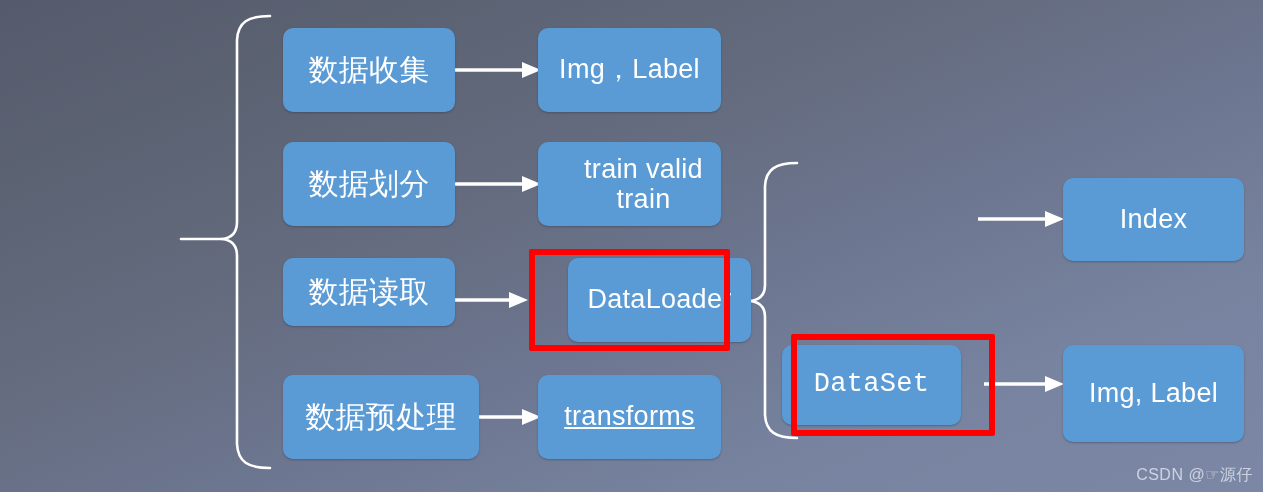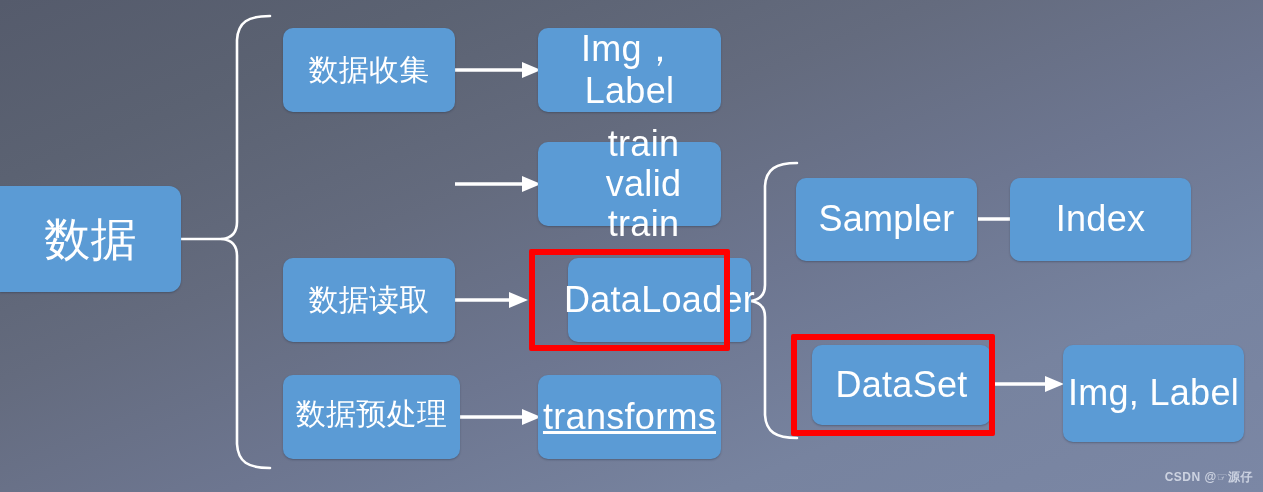--- a/index.html
+++ b/index.html
@@ -32,21 +32,21 @@
     display: flex;
     align-items: center;
     justify-content: center;
     text-align: center;
     line-height: 1.18;
     letter-spacing: 0.3px;
     box-shadow: 0 1px 2px rgba(30,40,60,0.35);
     user-select: none;
   }
   .node.cjk { font-size: 30px; }
-  .node.lat { font-size: 36px; }
+  .node.lat { font-size: 27px; }
   .node.root {
     font-size: 46px;
     border-radius: 12px;
   }
   .node.two-line { line-height: 1.12; }
 
   
   .redframe {
     position: absolute;
     box-sizing: border-box;
@@ -77,26 +77,25 @@
     stroke-width: 3.4;
     stroke-linecap: butt;
   }
   .arrowhead { fill: #ffffff; }
 
   
   #watermark {
     position: absolute;
     right: 10px;
     bottom: 6px;
-    font-size: 12px;
+    font-size: 16px;
     color: rgba(236,240,248,0.72);
     letter-spacing: 0.5px;
     user-select: none;
     white-space: nowrap;
-    font-weight: bold;
   }
 </style>
 </head>
 <body>
 
 <div id="canvas">
 
   <svg id="overlay" viewBox="0 0 1263 492">
 
     <g>
@@ -145,47 +144,46 @@
       <path class="arrowline" d="M 978 219 L 1045 219"></path>
       <polygon class="arrowhead" points="1045,211 1064,219 1045,227"></polygon>
     </g>
 
     <g>
       <path class="arrowline" d="M 984 384 L 1045 384"></path>
       <polygon class="arrowhead" points="1045,376 1064,384 1045,392"></polygon>
     </g>
   </svg>
 
-  <div class="node root" style="left:0px; top:186px; width:181px; height:106px; border-radius:0 12px 12px 0;">数据</div>
 
   <div class="node cjk" style="left:283px; top:28px; width:172px; height:84px;">数据收集</div>
 
   <div class="node lat" style="left:538px; top:28px; width:183px; height:84px;">Img，Label</div>
 
+  <div class="node cjk" style="left:283px; top:142px; width:172px; height:84px;">数据划分</div>
 
   <div class="node lat two-line" style="left:538px; top:142px; width:183px; height:84px; flex-direction:column;padding-left:28px;">
     <span>train valid</span>
     <span>train</span>
   </div>
 
-  <div class="node cjk" style="left:283px; top:258px; width:172px; height:84px;">数据读取</div>
+  <div class="node cjk" style="left:283px; top:258px; width:172px; height:68px;">数据读取</div>
 
   <div class="node lat" style="left:568px; top:258px; width:183px; height:84px;">DataLoader</div>
 
   <div class="redframe" style="left:529px; top:249px; width:201px; height:102px;"></div>
 
-  <div class="node cjk" style="left:283px; top:375px; width:177px; height:84px;font-family:Liberation Mono, monospace;">数据预处理</div>
+  <div class="node cjk" style="left:283px; top:375px; width:196px; height:84px;">数据预处理</div>
 
   <div class="node lat" style="left:538px; top:375px; width:183px; height:84px;text-decoration:underline;">transforms</div>
 
-  <div class="node lat" style="left:796px; top:178px; width:181px; height:83px;">Sampler</div>
 
-  <div class="node lat" style="left:1010px; top:178px; width:181px; height:83px;">Index</div>
+  <div class="node lat" style="left:1063px; top:178px; width:181px; height:83px;">Index</div>
 
-  <div class="node lat" style="left:812px; top:345px; width:179px; height:80px;">DataSet</div>
+  <div class="node lat" style="left:782px; top:345px; width:179px; height:80px;font-family:Liberation Mono, monospace;">DataSet</div>
 
   <div class="redframe" style="left:791px; top:334px; width:204px; height:102px;"></div>
 
   <div class="node lat" style="left:1063px; top:345px; width:181px; height:97px;">Img, Label</div>
 
   <div id="watermark">CSDN @☞源仔</div>
 
 </div>
 
 </body></html>

